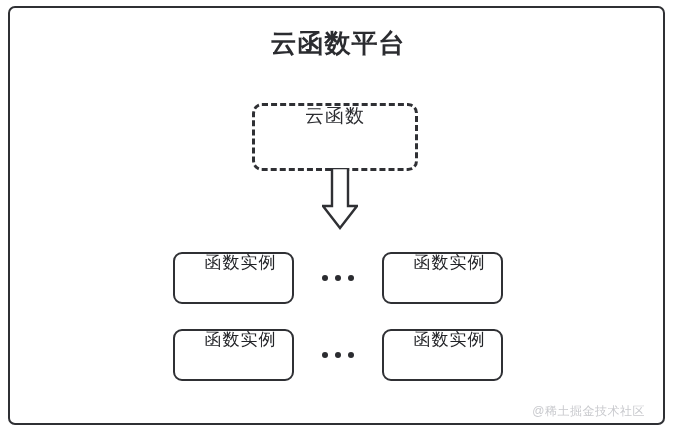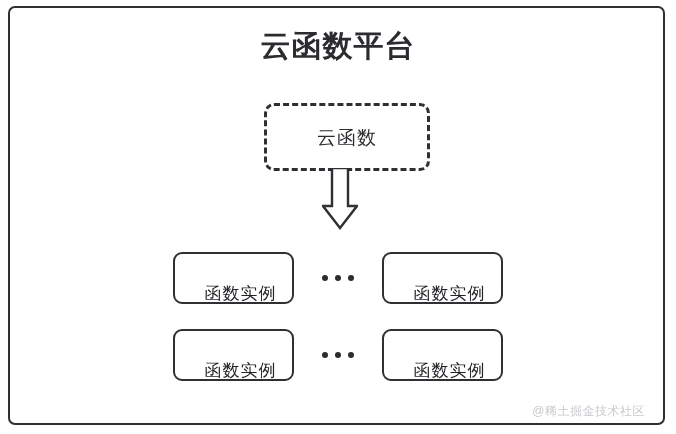--- a/index.html
+++ b/index.html
@@ -34,41 +34,41 @@
     background: #ffffff;
   }
 
   
   .platform-title {
     position: absolute;
     left: 0;
     top: 28px;
     width: 676px;
     text-align: center;
-    font-size: 30px;
+    font-size: 26px;
     font-weight: bold;
     color: #2b2c30;
     letter-spacing: 1px;
     line-height: 1.2;
     white-space: nowrap;
   }
 
   
   .cloud-function-node {
     position: absolute;
-    left: 264px;
+    left: 252px;
     top: 103px;
     width: 166px;
     height: 68px;
     box-sizing: border-box;
     border: 3px dashed #2f3034;
     border-radius: 10px;
     background: #ffffff;
     display: flex;
-    align-items: center;
+    align-items: flex-start;
     justify-content: center;
   }
   .cloud-function-node .node-label {
     font-size: 19px;
     color: #2b2c30;
     letter-spacing: 1px;
     line-height: 1;
   }
 
   
@@ -94,21 +94,21 @@
   .instance-row.row-2 { top: 329px; }
 
   .instance-box {
     width: 121px;
     height: 52px;
     box-sizing: border-box;
     border: 2.5px solid #2f3034;
     border-radius: 9px;
     background: #ffffff;
     display: flex;
-    align-items: flex-end;
+    align-items: flex-start;
     justify-content: center;
     flex: 0 0 auto;
     padding-left: 14px;
   }
   .instance-box .node-label {
     font-size: 17px;
     color: #222327;
     letter-spacing: 1px;
     line-height: 1;
   }

